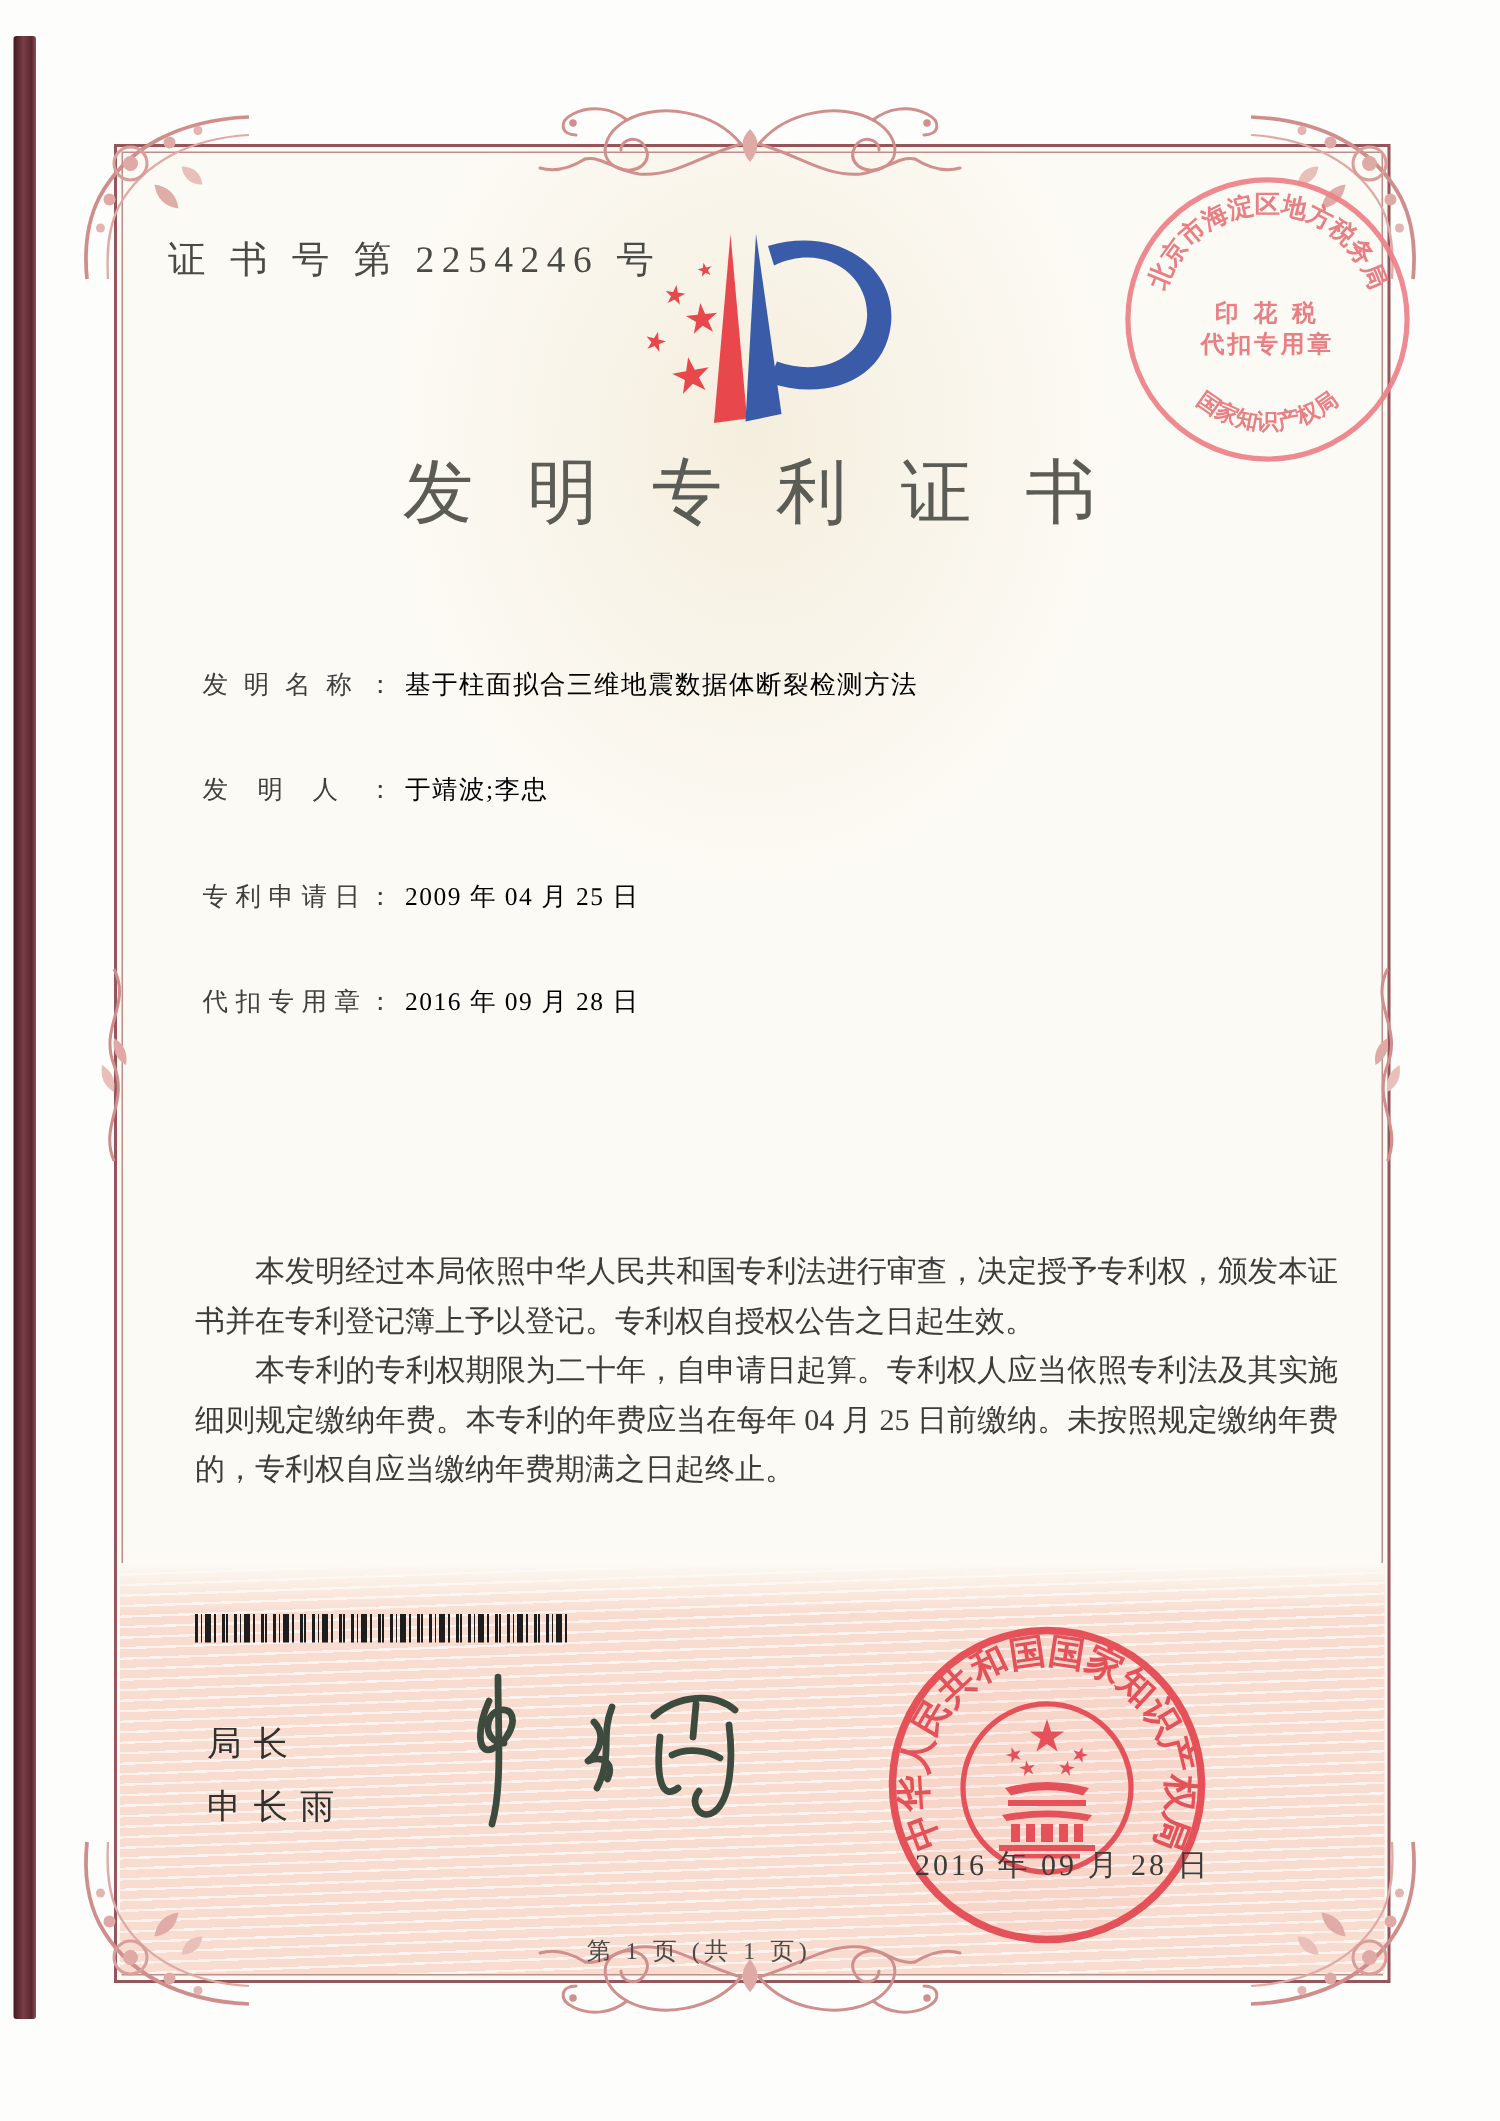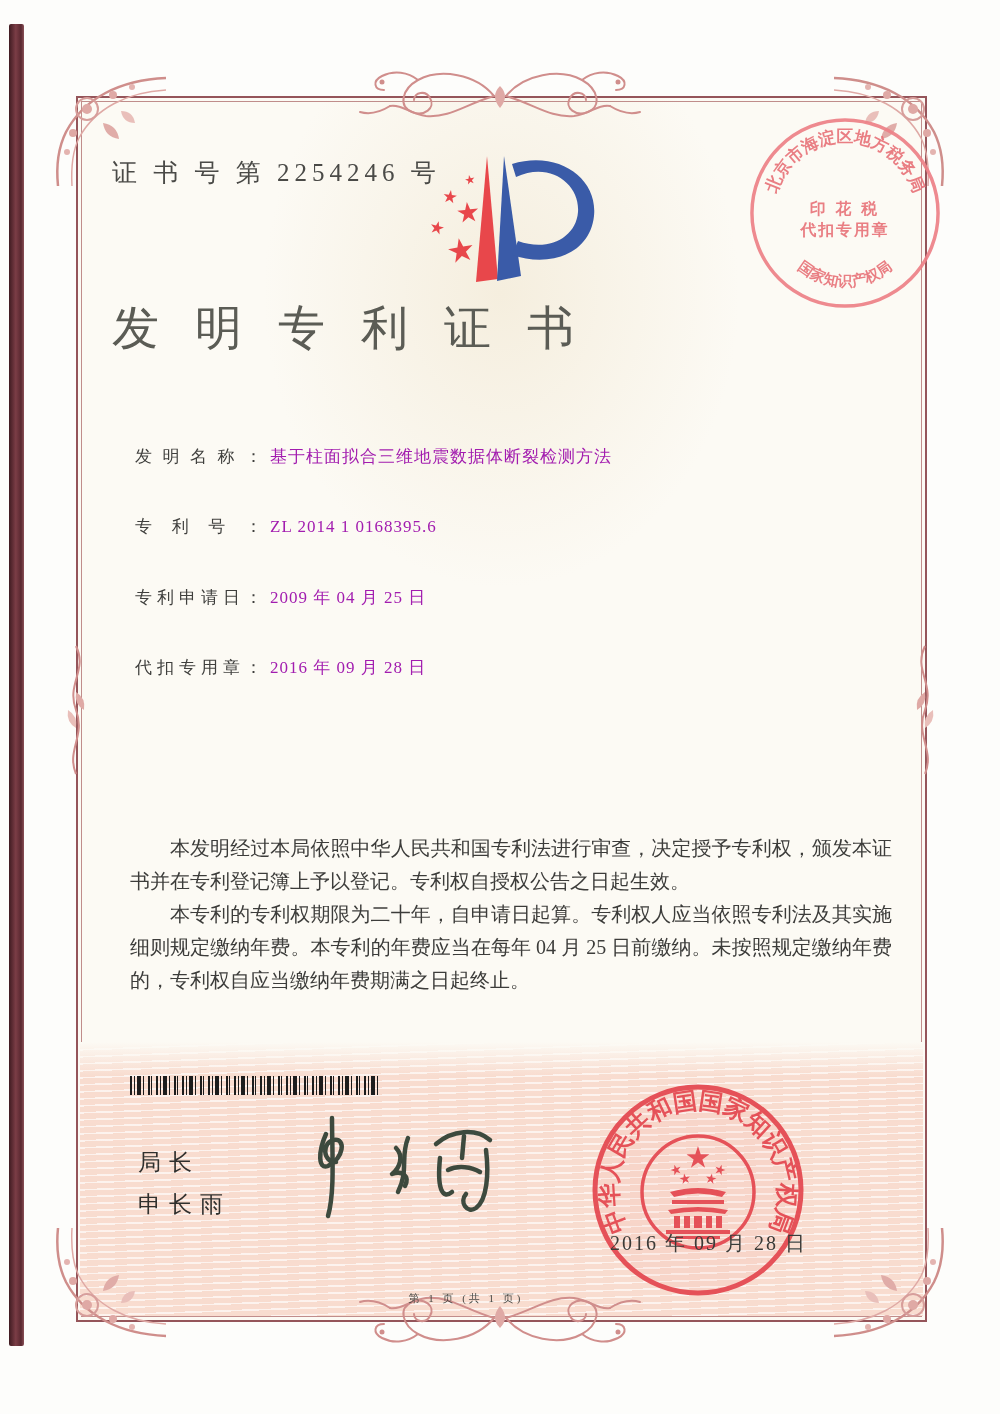--- a/index.html
+++ b/index.html
@@ -37,30 +37,30 @@
     background-color:#f8dccf;
   }
   .content{z-index:4;}
   .certno{
     left:112px;top:156px;width:400px;
     font-size:25px;letter-spacing:5px;color:#4a4a47;z-index:4;
   }
   .logo{left:400px;top:150px;width:200px;height:140px;z-index:4;}
   .taxstamp{left:746px;top:114px;width:198px;height:198px;z-index:6;opacity:.92;}
   .title{
-    left:76px;top:297px;width:847px;text-align:left;z-index:4;
+    left:76px;top:297px;width:847px;text-align:center;z-index:4;
     font-size:47px;color:#5b5c55;letter-spacing:36px;text-indent:36px;font-weight:500;
   }
   .fields{left:135px;top:421px;width:760px;z-index:4;font-size:17px;}
   .field-row{height:70.5px;display:flex;align-items:center;}
   .field-label{
     display:inline-block;width:127px;text-align:justify;text-align-last:justify;
     color:#3f3f3d;flex:0 0 127px;
   }
-  .field-value{margin-left:8px;color:#a21caf;letter-spacing:1px;white-space:nowrap;}
+  .field-value{margin-left:8px;color:#000000;letter-spacing:1px;white-space:nowrap;}
   .paras{
     left:130px;top:832px;width:762px;z-index:4;
     font-size:20px;line-height:33px;text-align:justify;color:#3c3c3a;
   }
   .paras p{margin:0;text-indent:2em;}
   .barcode{
     left:130px;top:1076px;width:251px;height:19px;z-index:5;
     background:repeating-linear-gradient(90deg,
       #1d1d1d 0 2px,rgba(0,0,0,0) 2px 4px,
       #1d1d1d 4px 5px,rgba(0,0,0,0) 5px 7px,
@@ -71,21 +71,21 @@
   }
   .officer{left:138px;top:1142px;z-index:5;font-size:23px;color:#30302e;letter-spacing:8px;line-height:42px;}
   .signature{left:288px;top:1112px;width:240px;height:130px;z-index:5;}
   .bigseal{left:588px;top:1080px;width:220px;height:220px;z-index:5;opacity:.93;}
   .sealdate{
     left:610px;top:1230px;width:220px;z-index:6;
     font-size:20px;color:#3b3b38;letter-spacing:2px;
   }
   .footer{
     left:76px;top:1291px;width:780px;text-align:center;z-index:6;
-    font-size:11px;color:#4a4a46;letter-spacing:3px;
+    font-size:16px;color:#4a4a46;letter-spacing:3px;
   }
   .ornament{z-index:3;pointer-events:none;}
   svg text{font-family:"Liberation Serif","DejaVu Serif",serif;}
 </style>
 </head>
 <body>
 
 <svg width="0" height="0" style="position:absolute" aria-hidden="true">
   <defs>
     <path id="star5" d="M0,-1 L0.2246,-0.309 0.951,-0.309 0.3633,0.118 0.588,0.809 0,0.382 -0.588,0.809 -0.3633,0.118 -0.951,-0.309 -0.2246,-0.309 Z"></path>
@@ -227,22 +227,22 @@
 </svg>
 
 <div class="abs title content">发明专利证书</div>
 
 <div class="abs fields content">
   <div class="field-row">
     <span class="field-label">发明名称：</span>
     <span class="field-value">基于柱面拟合三维地震数据体断裂检测方法</span>
   </div>
   <div class="field-row">
-    <span class="field-label">专利号：</span>
-    <span class="field-value">ZL 2014 1 0168395.6</span>
+    <span class="field-label">发明人：</span>
+    <span class="field-value">于靖波;李忠</span>
   </div>
   <div class="field-row">
     <span class="field-label">专利申请日：</span>
     <span class="field-value">2009 年 04 月 25 日</span>
   </div>
   <div class="field-row">
     <span class="field-label">代扣专用章：</span>
     <span class="field-value">2016 年 09 月 28 日</span>
   </div>
 </div>

